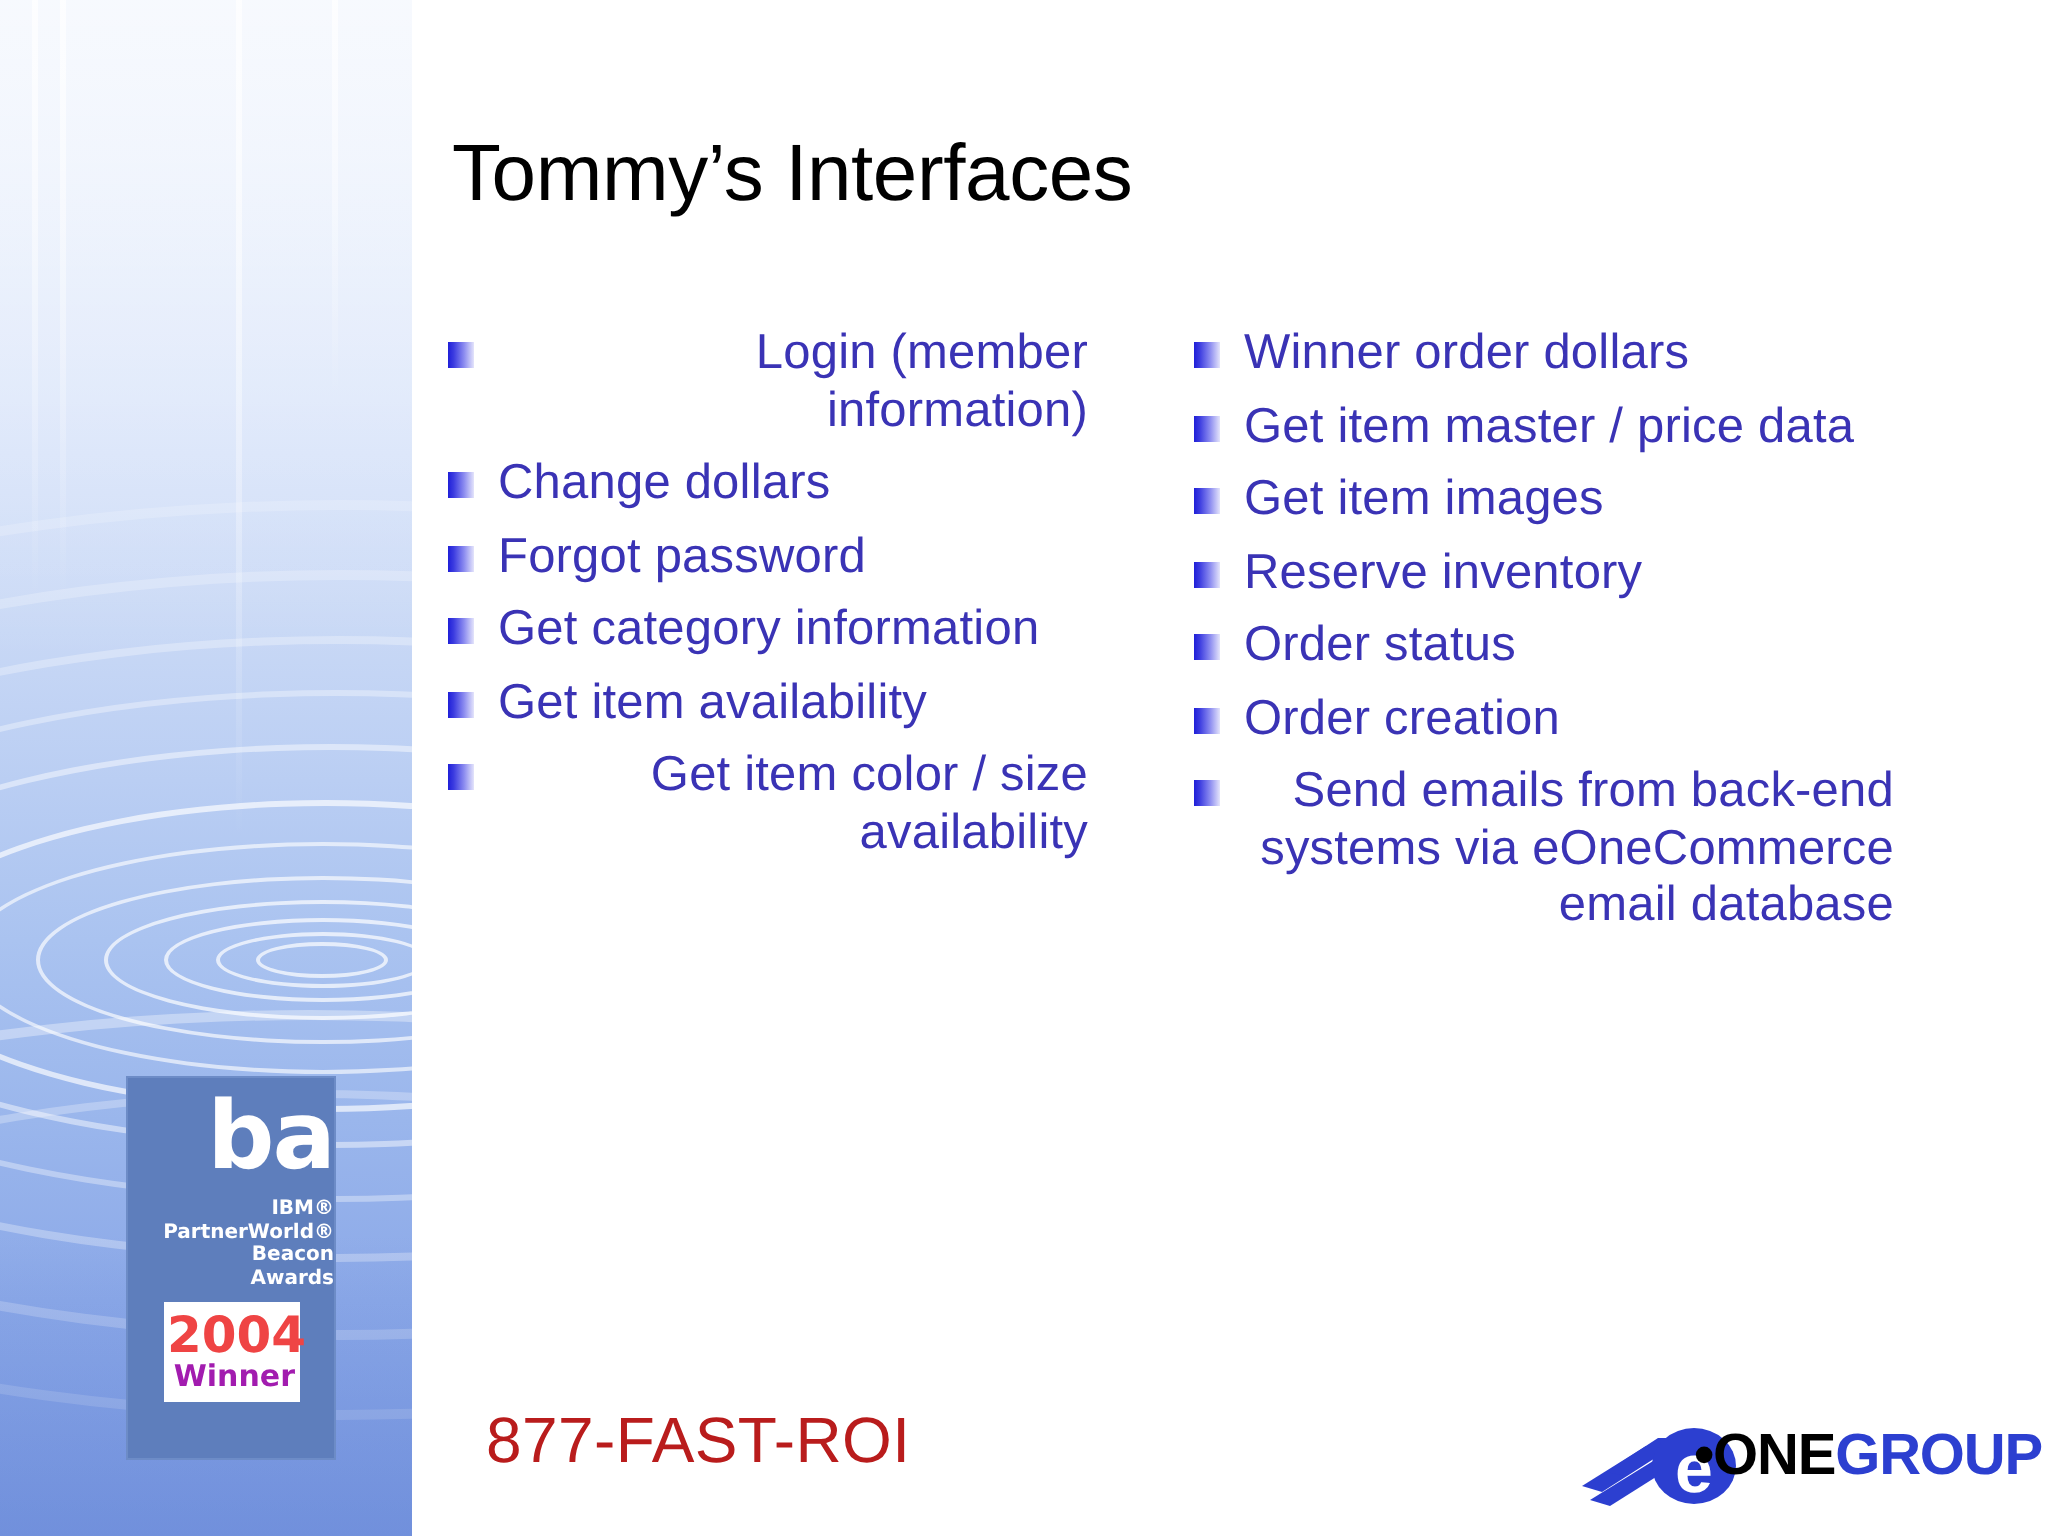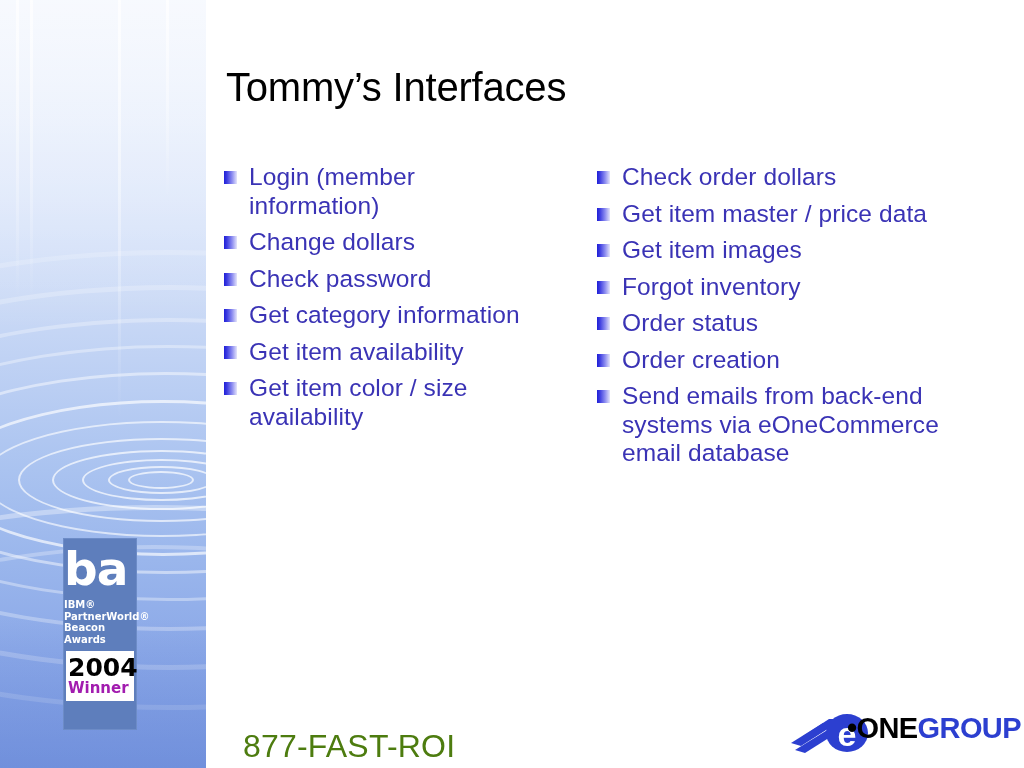--- a/index.html
+++ b/index.html
@@ -60,26 +60,26 @@
     position: absolute;
     left: 0; bottom: 0; width: 100%; height: 150px;
     background: linear-gradient(to bottom, rgba(110,140,215,0.0), rgba(95,128,210,0.45));
   }
 
   
   #award-badge {
     position: absolute;
     left: 63px;
     top: 538px;
-    width: 74px;
+    width: 105px;
     height: 192px;
     background: #5e7ebc;
     border: 1px solid #6d8cc7;
     box-sizing: border-box;
-    text-align: left;
+    text-align: right;
     color: #ffffff;
     padding-top: 4px;
   }
   #award-badge .ba {
     font-size: 47px;
     font-weight: bold;
     line-height: 52px;
     letter-spacing: -1px;
     color: #ffffff;
     font-family: "DejaVu Sans", sans-serif;
@@ -97,21 +97,21 @@
     background: #ffffff;
     border: 2px solid #ffffff;
     color: #4a6cb0;
     padding: 2px 0 3px 0;
     box-sizing: border-box;
   }
   #award-badge .year {
     font-size: 25px;
     font-weight: bold;
     line-height: 25px;
-    color: #000000;
+    color: #ef4444;
     font-family: "DejaVu Sans", sans-serif;
   }
   #award-badge .winner {
     font-size: 15px;
     font-weight: bold;
     line-height: 16px;
     color: #a21caf;
     font-family: "DejaVu Sans", sans-serif;
   }
 
@@ -147,32 +147,32 @@
     height: 13px;
     margin-top: 8px;
     margin-right: 12px;
     background: linear-gradient(to right, #1f1fd8 0%, #3c3ce0 22%, #8c8cf0 62%, #e4e4fb 100%);
   }
   .bullet-text {
     font-size: 24.5px;
     line-height: 28.5px;
     color: #3a33b5;
     letter-spacing: 0.1px;
+    text-align: right;
   }
 
   
   #footer-phone {
     position: absolute;
     left: 243px;
     top: 702px;
     font-size: 32px;
-    color: #4d7c0f;
+    color: #b91c1c;
     letter-spacing: 0.2px;
     white-space: nowrap;
-    margin-top: 26px;
   }
 
   
   #logo {
     position: absolute;
     left: 789px;
     top: 709px;
     width: 222px;
     height: 46px;
   }
@@ -246,21 +246,21 @@
       <span class="bullet-text">Login (member information)</span>
     </div>
 
     <div class="bullet-item">
       <span class="bullet-marker"></span>
       <span class="bullet-text">Change dollars</span>
     </div>
 
     <div class="bullet-item">
       <span class="bullet-marker"></span>
-      <span class="bullet-text">Check password</span>
+      <span class="bullet-text">Forgot password</span>
     </div>
 
     <div class="bullet-item">
       <span class="bullet-marker"></span>
       <span class="bullet-text">Get category information</span>
     </div>
 
     <div class="bullet-item">
       <span class="bullet-marker"></span>
       <span class="bullet-text">Get item availability</span>
@@ -271,36 +271,36 @@
       <span class="bullet-marker"></span>
       <span class="bullet-text">Get item color / size availability</span>
     </div>
 
   </div>
 
   <div id="col-right" class="column">
 
     <div class="bullet-item">
       <span class="bullet-marker"></span>
-      <span class="bullet-text">Check order dollars</span>
+      <span class="bullet-text">Winner order dollars</span>
     </div>
 
     <div class="bullet-item">
       <span class="bullet-marker"></span>
       <span class="bullet-text">Get item master / price data</span>
     </div>
 
     <div class="bullet-item">
       <span class="bullet-marker"></span>
       <span class="bullet-text">Get item images</span>
     </div>
 
     <div class="bullet-item">
       <span class="bullet-marker"></span>
-      <span class="bullet-text">Forgot inventory</span>
+      <span class="bullet-text">Reserve inventory</span>
     </div>
 
     <div class="bullet-item">
       <span class="bullet-marker"></span>
       <span class="bullet-text">Order status</span>
     </div>
 
     <div class="bullet-item">
       <span class="bullet-marker"></span>
       <span class="bullet-text">Order creation</span>

